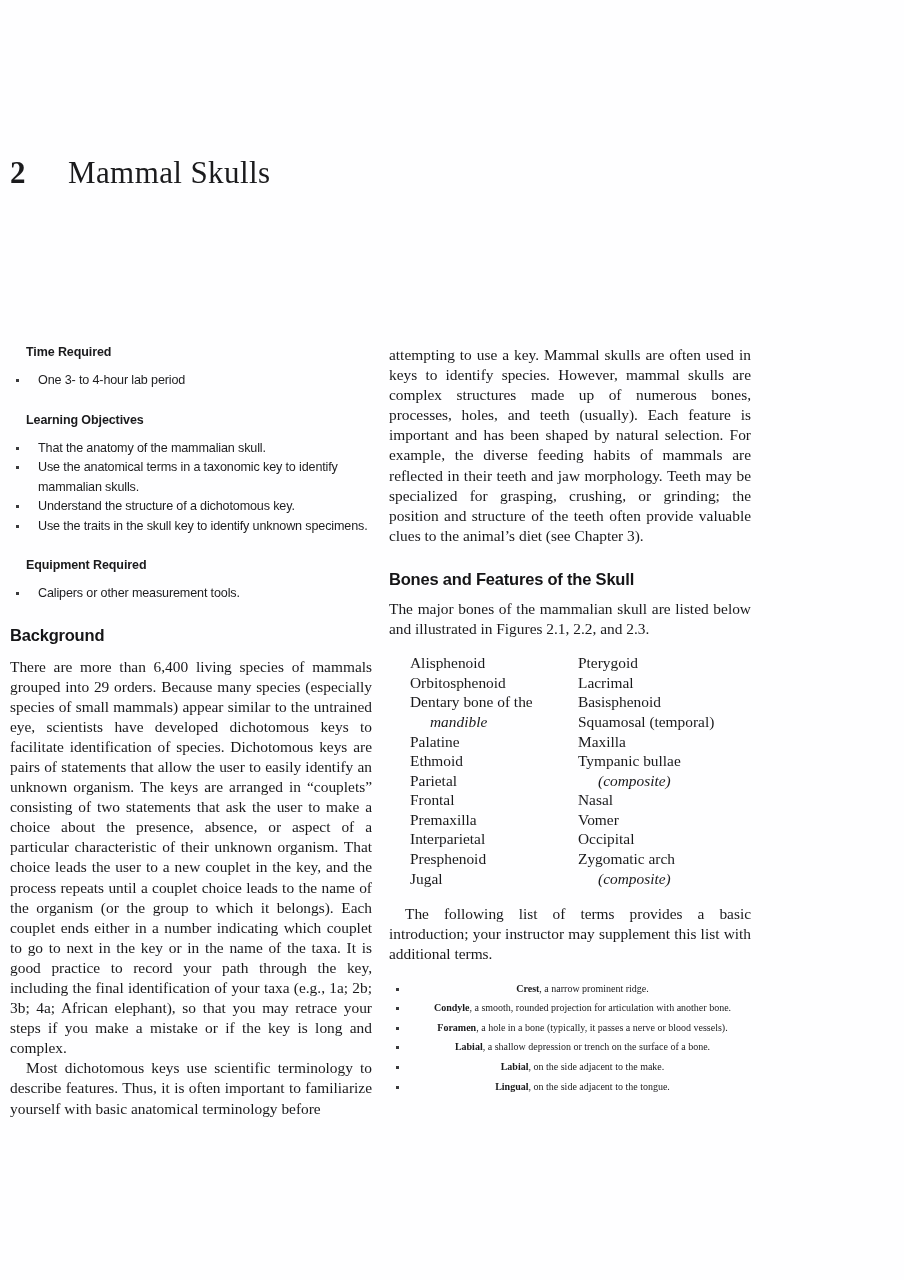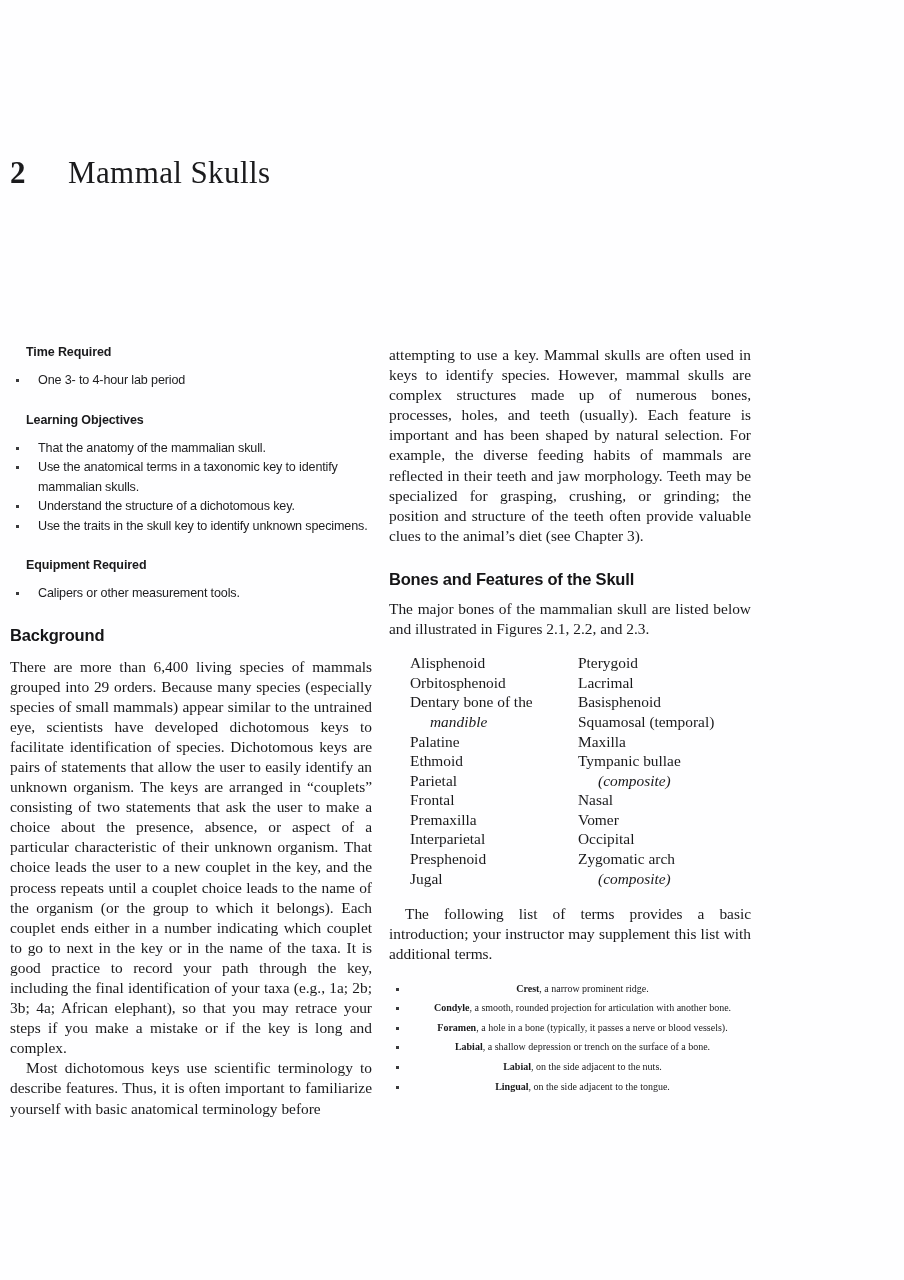--- a/index.html
+++ b/index.html
@@ -257,20 +257,20 @@
 
       <div class="spacer-md"></div>
 
       <p class="body" style="text-indent:16px;">The following list of terms provides a basic introduction; your instructor may supplement this list with additional terms.</p>
 
       <ul class="term-list">
         <li><b>Crest</b><span>, a narrow prominent ridge.</span></li>
         <li><b>Condyle</b><span>, a smooth, rounded projection for articulation with another bone.</span></li>
         <li><b>Foramen</b><span>, a hole in a bone (typically, it passes a nerve or blood vessels).</span></li>
         <li><b>Labial</b><span>, a shallow depression or trench on the surface of a bone.</span></li>
-        <li><b>Labial</b><span>, on the side adjacent to the nuts.</span></li>
+        <li><b>Labial</b><span>, on the side adjacent to the make.</span></li>
         <li><b>Lingual</b><span>, on the side adjacent to the tongue.</span></li>
       </ul>
     </div>
 
   </div>
 
 </div>
 
 </body></html>

